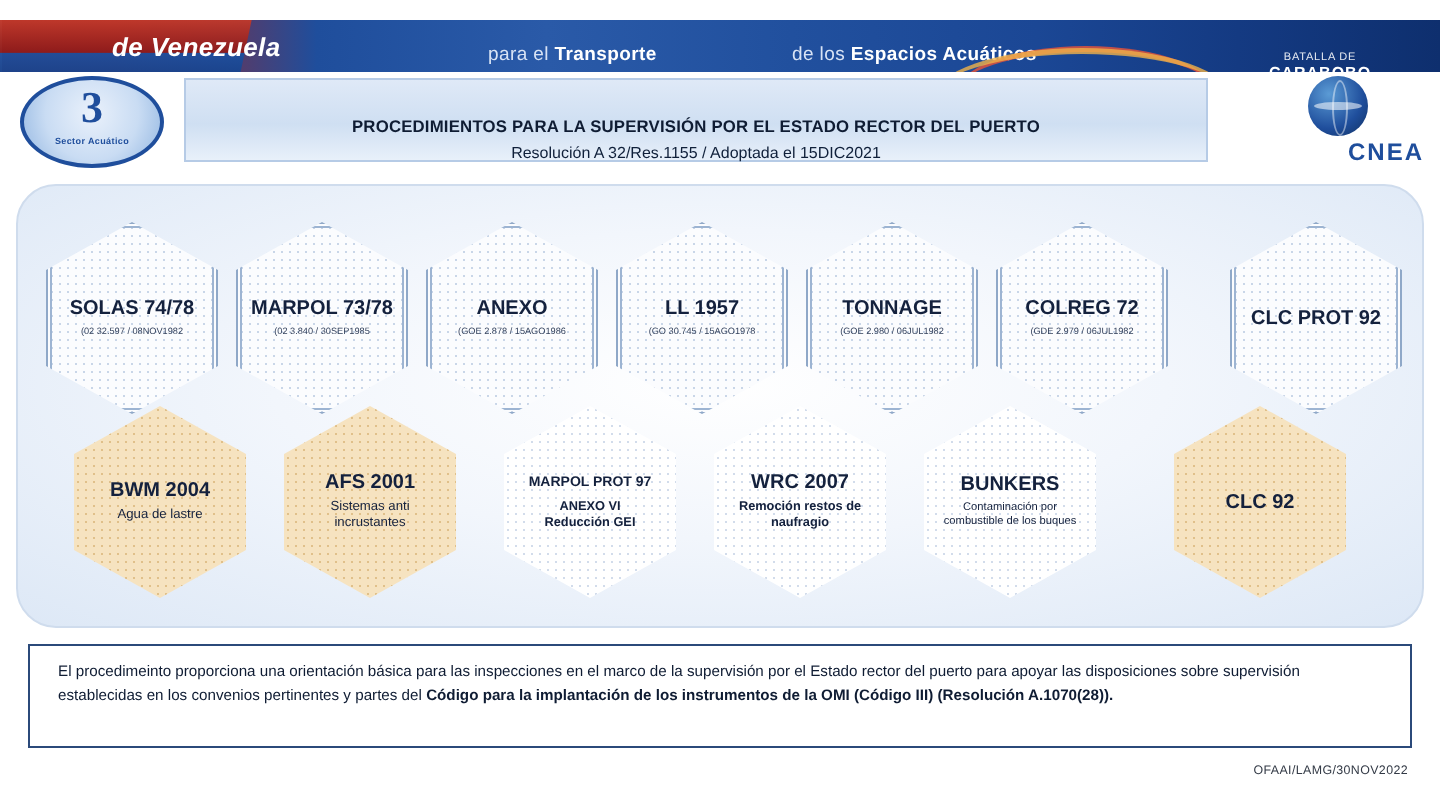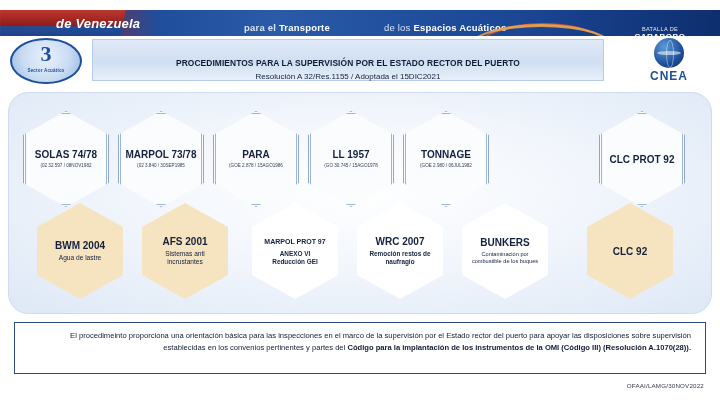--- a/index.html
+++ b/index.html
@@ -23,23 +23,23 @@
     background:linear-gradient(180deg,#c0392b 0%,#8e1b1b 45%,#1d4f9e 46%,#123a80 100%);
     transform:skewX(-12deg) translateX(-18px);
     opacity:.95;
   }
   .banner .b-text{
     position:absolute;color:#ffffff;font-size:9.5px;font-weight:bold;
     letter-spacing:.2px;white-space:nowrap;
   }
   .banner .b-venez{left:56px;top:6px;font-size:13px;font-style:italic;font-weight:bold;}
   .banner .b-sep1{left:232px;top:0px;width:1px;height:36px;background:rgba(255,255,255,.45);}
-  .banner .b-t1{left:244px;top:12px;font-weight:bold;color:#d8e3f5;}
+  .banner .b-t1{left:244px;top:12px;font-weight:normal;color:#d8e3f5;}
   .banner .b-t1 b{color:#ffffff;}
-  .banner .b-t2{left:384px;top:12px;font-weight:normal;color:#d8e3f5;}
+  .banner .b-t2{left:396px;top:12px;font-weight:normal;color:#d8e3f5;}
   .banner .b-t2 b{color:#ffffff;}
   .banner .carabobo{
     position:absolute;right:4px;top:2px;width:112px;height:32px;
     color:#fff;font-size:6px;text-align:center;line-height:1.15;
   }
   .banner .carabobo .c1{font-size:5.5px;letter-spacing:.4px;opacity:.9;margin-top:14px;}
   .banner .carabobo .c2{font-size:8px;font-weight:bold;letter-spacing:.5px;}
   .swoosh{
     position:absolute;right:112px;bottom:-6px;width:130px;height:26px;
     border-top:3px solid #e0533d;border-radius:60% 60% 0 0 / 100% 100% 0 0;
@@ -67,21 +67,21 @@
     position:absolute;left:92px;top:3px;width:512px;height:42px;
     background:linear-gradient(180deg,#dfe9f7 0%,#cfdff2 55%,#e8f0fa 100%);
     border:1px solid #b6cbe6;
     text-align:center;
     box-sizing:border-box;
     padding-top:18px;
   }
   .title-box .t1{font-size:8.4px;font-weight:bold;color:#0f1c33;letter-spacing:.1px;}
   .title-box .t2{font-size:8px;color:#10203a;margin-top:4px;}
   .logo-right{
-    position:absolute;right:8px;top:2px;width:86px;height:46px;text-align:center;
+    position:absolute;right:8px;top:2px;width:86px;height:46px;text-align:right;
   }
   .cnea-globe{
     width:30px;height:30px;margin:0 auto;border-radius:50%;
     background:radial-gradient(circle at 35% 30%,#5b9bd5 0%,#1f4e9c 60%,#10305f 100%);
     position:relative;
   }
   .cnea-globe:before{
     content:"";position:absolute;left:3px;top:13px;width:24px;height:4px;
     background:rgba(255,255,255,.55);border-radius:50%;
   }
@@ -136,21 +136,21 @@
     outline-offset:-3px;
   }
 
   
   .note{
     position:absolute;left:14px;top:322px;width:692px;height:52px;
     border:1px solid #2b4a7a;
     background:#ffffff;
     box-sizing:border-box;
     padding:7px 14px;
-    text-align:right;
+    text-align:left;
     font-size:7.6px;color:#0f1c33;line-height:11.5px;
   }
   .note b{font-weight:bold;}
   .footer-code{
     position:absolute;right:16px;top:382px;
     font-size:6.2px;color:#333a46;letter-spacing:.2px;
   }
 </style>
 </head>
 <body>
@@ -193,32 +193,36 @@
 
   <div class="hex hex-white hex-ring" style="left:14px;top:18px;">
     <div class="h-title">SOLAS 74/78</div>
     <div class="h-sub">(02 32.597 / 08NOV1982</div>
   </div>
   <div class="hex hex-white hex-ring" style="left:109px;top:18px;">
     <div class="h-title">MARPOL 73/78</div>
     <div class="h-sub">(02 3.840 / 30SEP1985</div>
   </div>
   <div class="hex hex-white hex-ring" style="left:204px;top:18px;">
-    <div class="h-title">PARA</div>
+    <div class="h-title">ANEXO</div>
     <div class="h-sub">(GOE 2.878 / 15AGO1986</div>
   </div>
   <div class="hex hex-white hex-ring" style="left:299px;top:18px;">
     <div class="h-title">LL 1957</div>
     <div class="h-sub">(GO 30.745 / 15AGO1978</div>
   </div>
   <div class="hex hex-white hex-ring" style="left:394px;top:18px;">
     <div class="h-title">TONNAGE</div>
     <div class="h-sub">(GOE 2.980 / 06JUL1982</div>
   </div>
-  <div class="hex hex-white hex-ring" style="left:590px;top:18px;">
+  <div class="hex hex-white hex-ring" style="left:489px;top:18px;">
+    <div class="h-title">COLREG 72</div>
+    <div class="h-sub">(GDE 2.979 / 06JUL1982</div>
+  </div>
+  <div class="hex hex-white hex-ring" style="left:606px;top:18px;">
     <div class="h-title">CLC PROT 92</div>
   </div>
 
   <div class="hex hex-tan" style="left:28px;top:110px;">
     <div class="h-title">BWM 2004</div>
     <div class="h-sub2">Agua de lastre</div>
   </div>
   <div class="hex hex-tan" style="left:133px;top:110px;">
     <div class="h-title">AFS 2001</div>
     <div class="h-sub2">Sistemas anti incrustantes</div>

